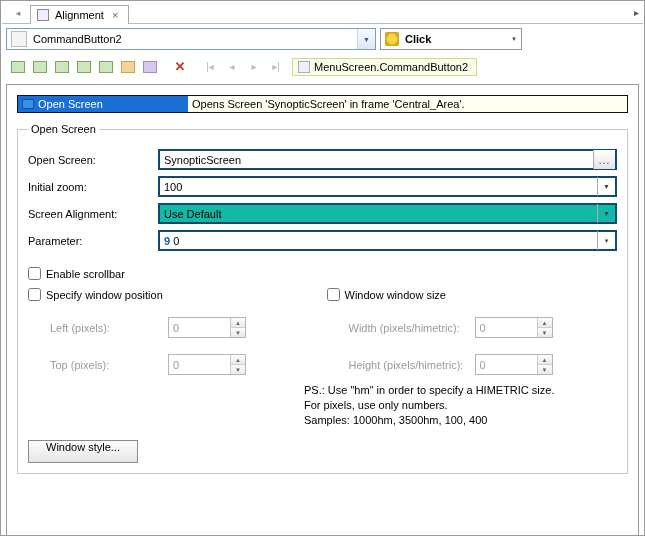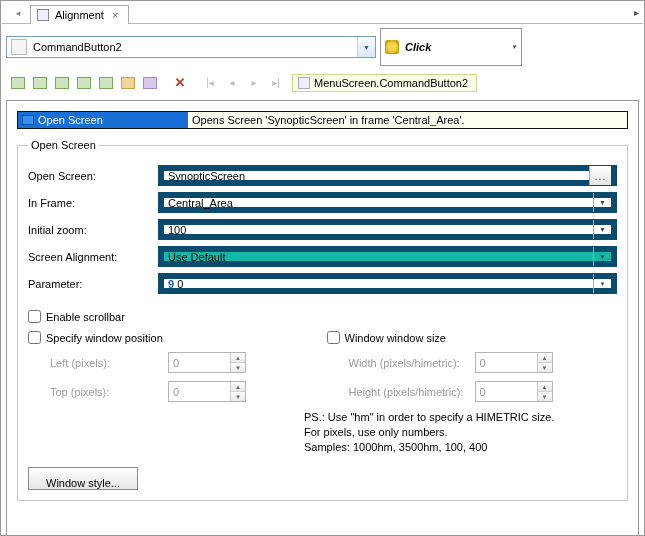--- a/index.html
+++ b/index.html
@@ -9,21 +9,21 @@
   .titlebar .tab { border:1px solid #aaa; border-bottom:none; background:#fff; padding:2px 8px 2px 6px; display:flex; align-items:center; gap:6px; height:19px; margin-top:3px;}
   .titlebar .tab .doc-icon { width:12px; height:12px; border:1px solid #888; background:#eef; }
   .titlebar .tab .close { font-family: Arial; font-size:11px; color:#666; padding:0 2px; cursor:default;}
   .titlebar .arr-r { margin-left:auto; color:#555; font-size:10px;}
 
   .row-selectors { display:flex; align-items:center; gap:4px; padding:4px 4px;}
   .obj-select { display:flex; align-items:center; border:1px solid #7a9cc6; height:22px; flex:0 0 370px; background:#fff;}
   .obj-select .ic { width:16px; height:16px; margin:0 4px; background:#f4f4f4; border:1px solid #bbb; }
   .obj-select .txt { font-weight:normal; flex:1; padding:0 2px;}
   .obj-select .dd { width:18px; height:20px; border-left:1px solid #c5d3e6; background:linear-gradient(#f8fbff,#dce8f7); display:flex; align-items:center; justify-content:center; font-size:7px; color:#3a5a8a;}
-  .evt-select { display:flex; align-items:center; border:1px solid #999; height:38px; flex:0 0 142px;font-style:italic;}
+  .evt-select { display:flex; align-items:center; border:1px solid #999; height:22px; flex:0 0 142px;}
   .evt-select .ic { width:14px; height:14px; margin:0 4px; background:radial-gradient(circle,#ffd54a 40%,#caa617 70%); border-radius:2px;}
   .evt-select .txt { font-weight:bold; flex:1; padding:0 2px;}
   .evt-select .dd { width:14px; display:flex; align-items:center; justify-content:center; font-size:7px; color:#444;}
 
   .toolbar { display:flex; align-items:center; gap:2px; padding:1px 6px 2px 6px; height:26px;}
   .tbtn { width:20px; height:20px; display:flex; align-items:center; justify-content:center; border:1px solid transparent;}
   .tbtn.sep { width:6px; }
   .tbtn .g { width:14px; height:12px; background:#cfe5bf; border:1px solid #7aa85a; }
   .tbtn .r { width:12px; height:12px; display:flex; align-items:center; justify-content:center; color:#c0392b; font-weight:bold; font-size:13px;}
   .tbtn .a { color:#bbb; font-size:10px; }
@@ -37,44 +37,44 @@
   .cmd-row .lbl { background:#1a6fd6; color:#fff; width:170px; padding:1px 4px; display:flex; align-items:center; gap:4px;}
   .cmd-row .lbl .ci { width:12px; height:10px; background:#3a8fe8; border:1px solid #0a55a8;}
   .cmd-row .desc { flex:1; background:#fffff2; padding:1px 4px; display:flex; align-items:center;}
 
   fieldset.group { border:1px solid #c9c9c9; padding:8px 10px 10px 10px; margin:0;}
   fieldset.group > legend { padding:0 3px; color:#000;}
 
   .form-row { display:flex; align-items:center; margin:6px 0;}
   .form-row .lab { width:130px; color:#000;}
   .form-row .fld { flex:1; }
-  .txtfield { display:flex; align-items:center; width:100%; border:6px solid #0c4a6e; height:21px; background:#fff;}
+  .txtfield { display:flex; align-items:center; width:100%; border:2px solid #0c4a6e; height:21px; background:#fff;}
   .txtfield .val { flex:1; padding:0 4px;}
   .txtfield .btn-ell { width:22px; height:19px; border-left:1px solid #aaa; background:linear-gradient(#fdfdfd,#e4e4e4); display:flex; align-items:center; justify-content:center; font-size:10px; letter-spacing:1px; color:#444; border-top:1px solid #fff;}
   .txtfield .btn-dd  { width:18px; height:19px; border-left:1px solid #aaa; display:flex; align-items:center; justify-content:center; font-size:7px; color:#444;}
   .blue9 { color:#1a5fb4; font-weight:bold; margin-right:3px;}
 
   .chk { display:flex; align-items:center; gap:5px;}
   .chk input { margin:0;}
 
   .twocol { display:flex; gap:8px; margin-top:8px;}
   .twocol .col { flex:1;}
-  .dimrow { display:flex; align-items:center; margin:8px 0 0 22px;}
+  .dimrow { display:flex; align-items:center; margin:16px 0 0 22px;}
   .dimrow.disabled { color:#9a9a9a;}
   .dimrow .dlab { width:118px;}
   .dimrow .dlab.w2 { width:126px;}
   .spin { display:flex; border:1px solid #b5b5b5; width:78px; height:21px; background:#fff;}
   .spin .sval { flex:1; padding:0 4px; color:#9a9a9a; display:flex; align-items:center;}
   .spin .sbtns { width:15px; display:flex; flex-direction:column; border-left:1px solid #c8c8c8;}
   .spin .sb { flex:1; display:flex; align-items:center; justify-content:center; font-size:6px; color:#666; background:linear-gradient(#fdfdfd,#e9e9e9);}
   .spin .sb + .sb { border-top:1px solid #d0d0d0;}
 
   .hint { margin:8px 0 0 276px; line-height:1.35;}
 
-  .win-style { margin-top:12px; width:110px; height:23px; border:1px solid #8a8a8a; background:linear-gradient(#fdfdfd,#e6e6e6); display:flex; align-items:flex-end; justify-content:center;}
+  .win-style { margin-top:12px; width:110px; height:23px; border:1px solid #8a8a8a; background:linear-gradient(#fdfdfd,#e6e6e6); display:flex; align-items:flex-start; justify-content:center;}
 
   .footer { position:absolute; left:-4px; right:-4px; bottom:-28px; height:24px; display:flex; align-items:center; gap:0; padding:0 6px;}
 </style>
 </head>
 <body>
 
 <div class="titlebar">
   <div class="spacer-l">
       <span style="font-size:9px;color:#888">◂</span>
     </div>
@@ -161,29 +161,20 @@
       <div class="form-row">
         <div class="lab">Open Screen:</div>
         <div class="fld">
           <div class="txtfield">
             <span class="val">SynopticScreen</span>
             <span class="btn-ell">...</span>
           </div>
         </div>
       </div>
 
-      <div class="form-row">
-        <div class="lab">In Frame:</div>
-        <div class="fld">
-          <div class="txtfield">
-            <span class="val">Central_Area</span>
-            <span class="btn-dd">▼</span>
-          </div>
-        </div>
-      </div>
 
       <div class="form-row">
         <div class="lab">Initial zoom:</div>
         <div class="fld">
           <div class="txtfield">
             <span class="val">100</span>
             <span class="btn-dd">▼</span>
           </div>
         </div>
       </div>

